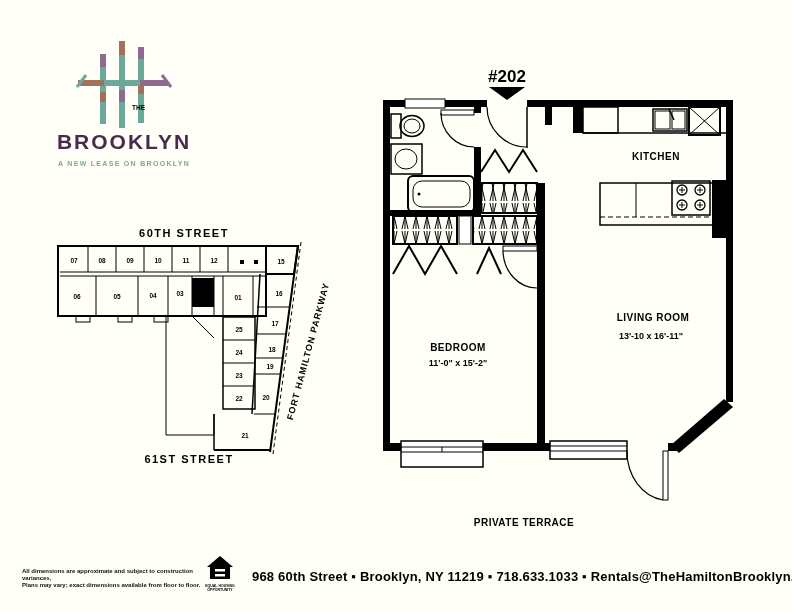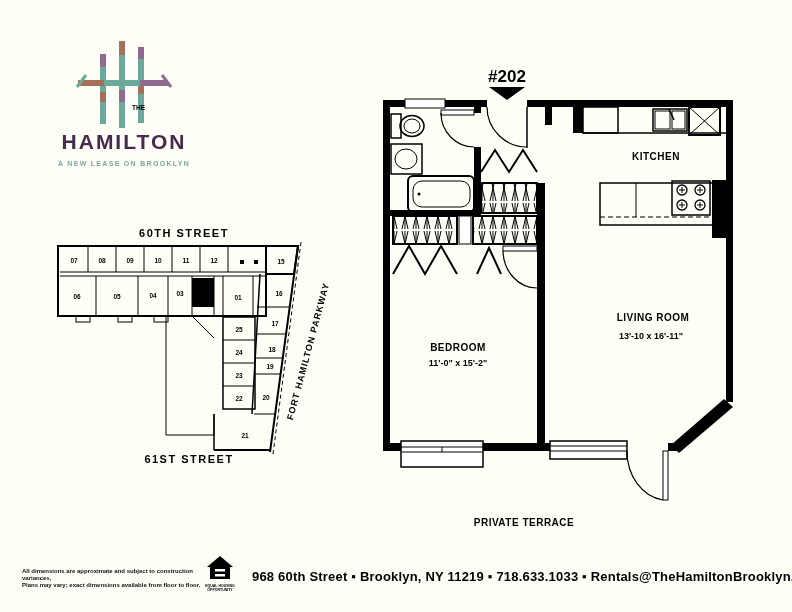--- a/index.html
+++ b/index.html
@@ -58,21 +58,21 @@
     <rect x="64" y="15" width="6" height="76" fill="#6ba99b"></rect>
     <rect x="64" y="15" width="6" height="12" fill="#8f6b8f"></rect>
     <rect x="64" y="52" width="6" height="10" fill="#a5705a"></rect>
     <rect x="4" y="48" width="26" height="6" fill="#a5705a"></rect>
     <rect x="30" y="48" width="36" height="6" fill="#6ba99b"></rect>
     <rect x="66" y="48" width="28" height="6" fill="#8f6b8f"></rect>
     <path d="M12,43 L3,55" stroke="#6ba99b" stroke-width="3" fill="none"></path>
     <path d="M88,43 L97,55" stroke="#8f6b8f" stroke-width="3" fill="none"></path>
     <text x="58" y="78" font-size="6.5" fill="#3a3a3a">THE</text>
   </svg>
-  <div class="logo-title">HAMILTON</div>
+  <div class="logo-title">BROOKLYN</div>
   <div class="logo-tagline">A NEW LEASE ON BROOKLYN</div>
 </div>
 
 <svg class="site-plan" width="290" height="250" viewBox="0 0 290 250">
 
   <text class="street-label" x="136" y="15" text-anchor="middle">60TH STREET</text>
   <text class="street-label" x="141" y="241" text-anchor="middle">61ST STREET</text>
   <text class="parkway-label" transform="rotate(-75 263 130)" x="263" y="130" text-anchor="middle">FORT HAMILTON PARKWAY</text>
 
   <g>

